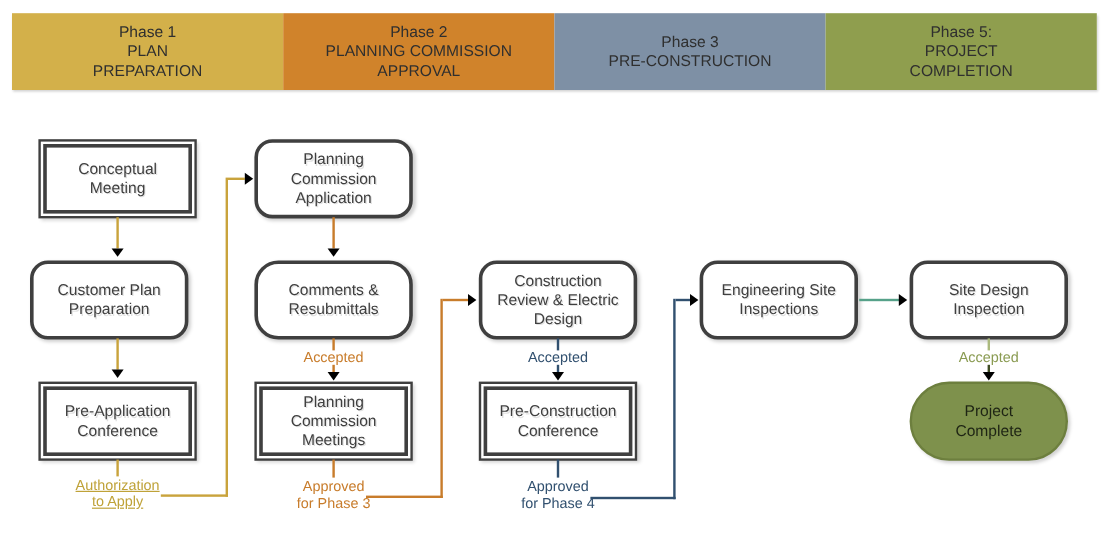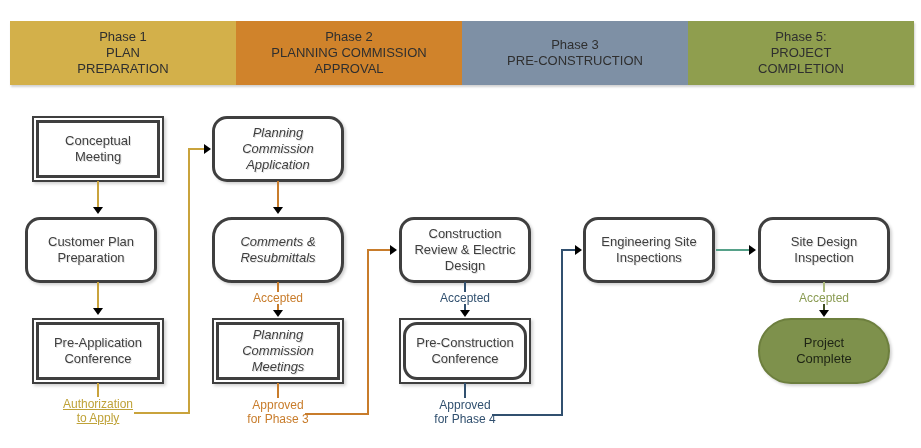--- a/index.html
+++ b/index.html
@@ -2,39 +2,39 @@
 <html style="--band_text: #2f2f2f; --box_text: #3f3f3f; --gold: #c9a33c; --gold_border: #d1ad42; --gold_label: #bfa238; --orange: #c87c2b; --blue: #31506f; --teal: #56a189; --teal_box_border: #8db8a5; --olive_box_border: #abb97d; --olive_fill: #7e914c; --olive_fill_border: #6d7f3e; --olive_label: #8a9b52; --dark_green_arrow: #3f4d22;"><head>
 <meta charset="utf-8">
 <style>
   html,body{margin:0;padding:0;background:#ffffff;}
   .canvas{
     position:relative;width:921px;height:448px;background:#ffffff;overflow:hidden;
     font-family:"Liberation Sans", sans-serif;
   }
   
   .header{position:absolute;left:10px;top:11px;width:904px;height:64px;display:flex;
-          box-shadow:1px 2px 2px rgba(0,0,0,0.18);margin-top:10px;}
+          box-shadow:1px 2px 2px rgba(0,0,0,0.18);}
   .band{flex:1 1 0;display:flex;flex-direction:column;align-items:center;justify-content:center;
         text-align:center;font-size:13px;line-height:16px;color:var(--band_text,#2f2f2f);}
   
   .node{position:absolute;width:132px;height:66px;box-sizing:border-box;background:#fff;
         font-size:13px;line-height:16px;color:var(--box_text,#3f3f3f);text-align:center;
         box-shadow:2px 2px 3px rgba(0,0,0,0.18);
         text-shadow:1px 1px 0 rgba(120,120,120,0.22);}
   .node.single{display:flex;align-items:center;justify-content:center;
         border:3px solid;border-radius:15px;padding:0 8px;}
   .node.double{border:2px solid;padding:2px;}
   .node.double .inner{box-sizing:border-box;width:100%;height:100%;border:3px solid;
         display:flex;align-items:center;justify-content:center;padding:0 4px;}
   .node.stadium{display:flex;align-items:center;justify-content:center;border-radius:33px;
         background:var(--olive_fill,#7e914c);border:2px solid var(--olive_fill_border,#6d7f3e);
         padding:0 22px;color:#1e2414;text-shadow:none;}
   .b-gold{border-color:var(--gold_border,#d1ad42);}   .b-gold .inner{border-color:var(--gold_border,#d1ad42);}
-  .b-orange{border-color:var(--orange,#c87c2b);font-style:italic;}      .b-orange .inner{border-color:var(--orange,#c87c2b);}
-  .b-blue{border-color:var(--blue,#31506f);}          .b-blue .inner{border-color:var(--blue,#31506f);border-radius:14px;}
+  .b-orange{border-color:var(--orange,#c87c2b);}      .b-orange .inner{border-color:var(--orange,#c87c2b);}
+  .b-blue{border-color:var(--blue,#31506f);}          .b-blue .inner{border-color:var(--blue,#31506f);}
   .b-tealL{border-color:var(--teal_box_border,#8db8a5);}
   .b-oliveL{border-color:var(--olive_box_border,#abb97d);}
   
   .vline,.hline{position:absolute;}
   .vline{width:2px;} .hline{height:2px;}
   .c-gold{background:var(--gold,#c9a33c);}
   .c-orange{background:var(--orange,#c87c2b);}
   .c-blue{background:var(--blue,#31506f);}
   .c-teal{background:var(--teal,#56a189);}
   .c-oliveL{background:var(--olive_box_border,#abb97d);}

